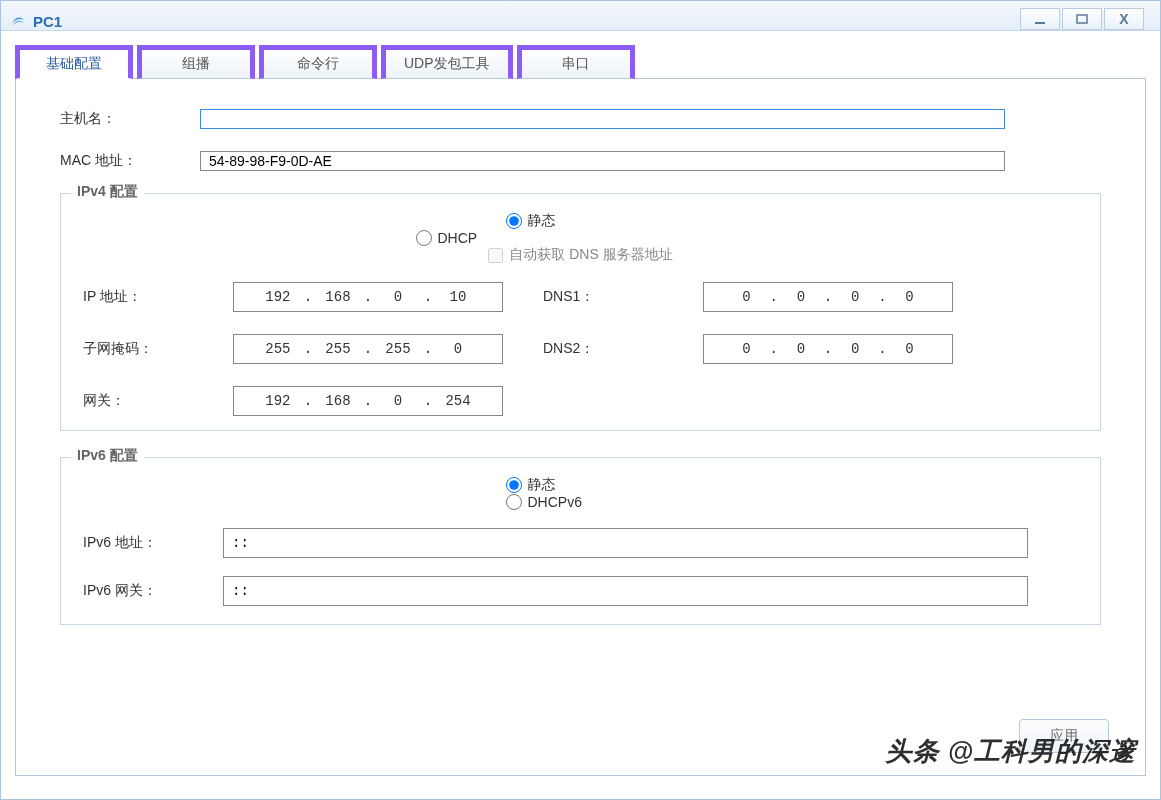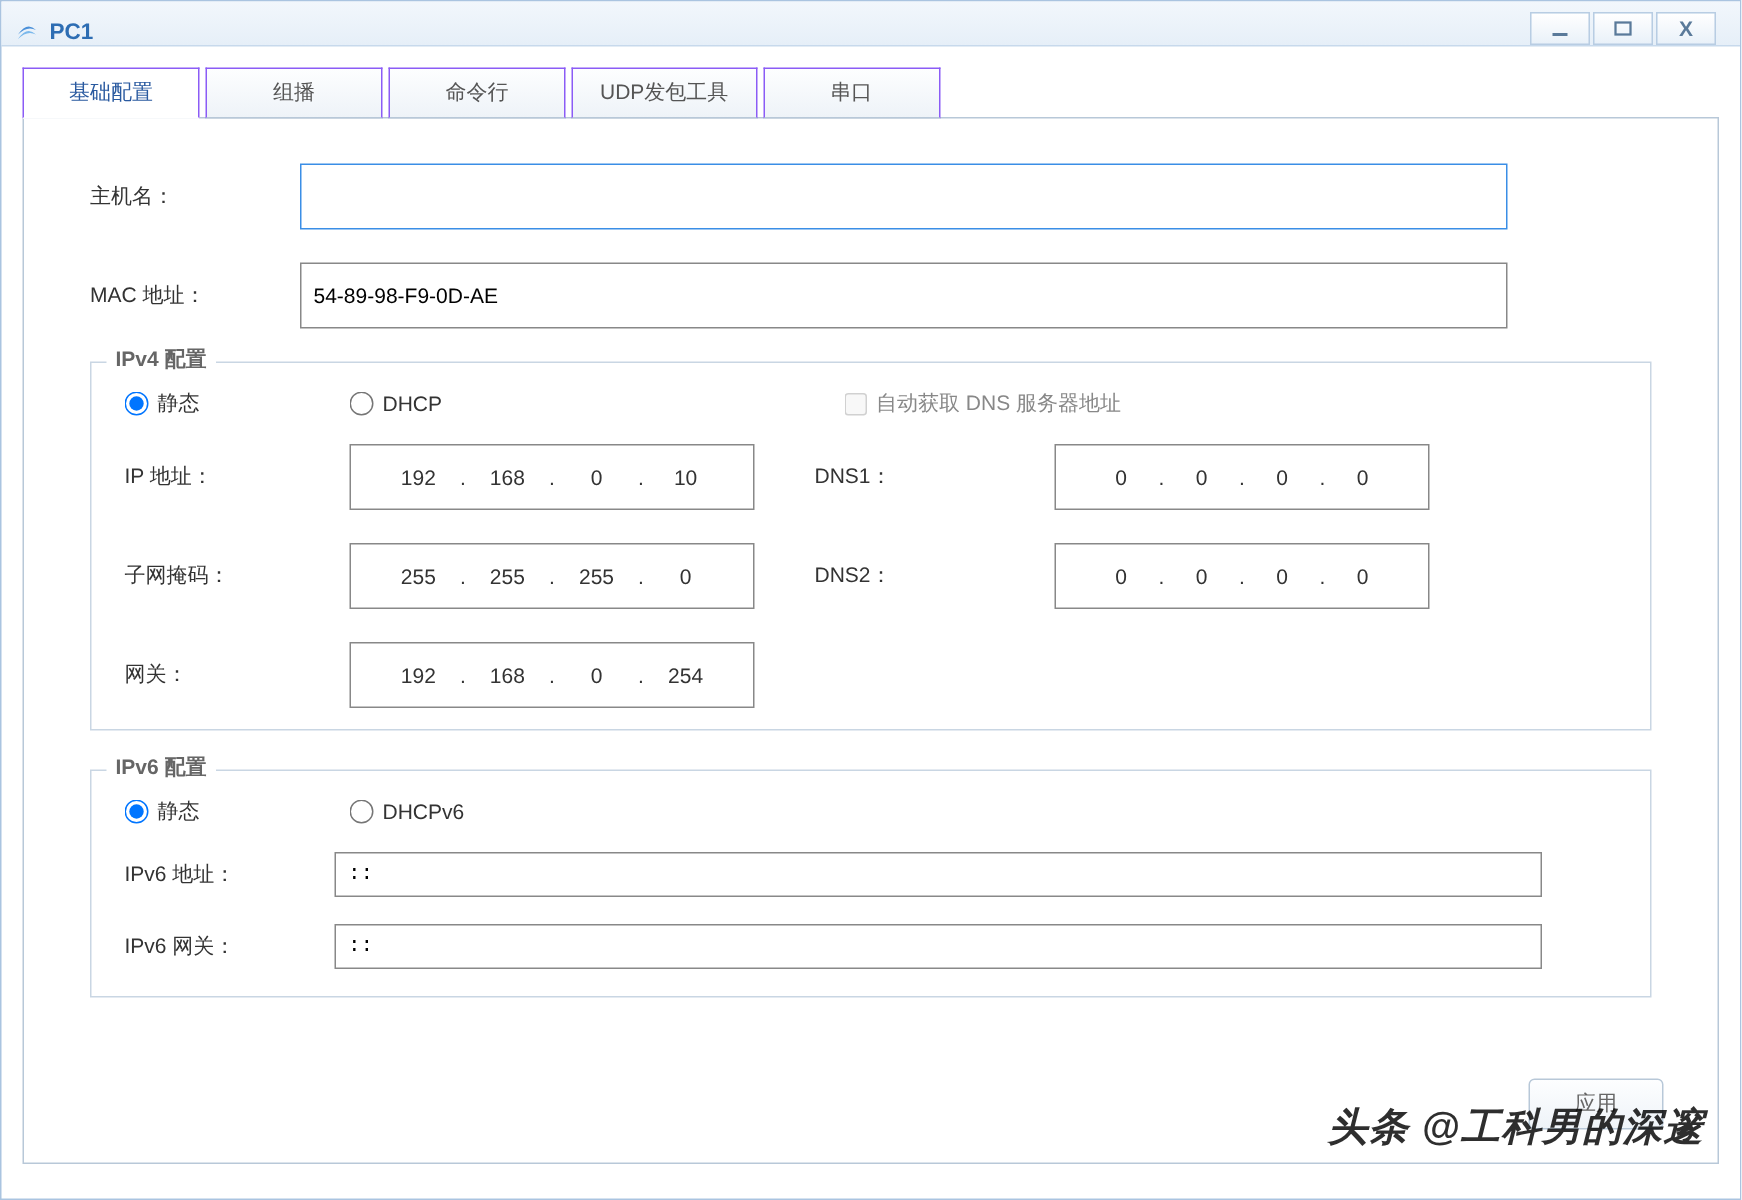--- a/index.html
+++ b/index.html
@@ -56,21 +56,21 @@
 }
 .tabs {
   display:flex;
   position: relative;
   z-index: 2;
 }
 .tab {
   height: 34px;
   min-width: 118px;
   padding: 0 18px;
-  border: 1px solid #8b5cf6;
+  border: 5px solid #8b5cf6;
   background: linear-gradient(#fdfeff,#eef3f8);
   display:flex;align-items:center;justify-content:center;
   color:#555;
   margin-right: 4px;
   cursor: default;
   border-bottom: 1px solid #b8c8d8;
 }
 .tab.active {
   background:#fff;
   border-bottom:1px solid #fff;
@@ -88,21 +88,21 @@
   display:flex;
   align-items:center;
   margin-bottom: 22px;
 }
 .label {
   width: 140px;
   color:#333;
 }
 .input-wide {
   width: 805px;
-  height: 44px;
+  height: 20px;
   border: 1px solid #888;
   padding: 0 8px;
   font-size: 14px;
   font-family: inherit;
 }
 .input-wide.focused { border: 1px solid #3a8ee6; }
 .fieldset {
   border: 1px solid #c9d6e3;
   margin-top: 12px;
   padding: 18px 22px 14px 22px;
@@ -113,47 +113,48 @@
   top: -11px; left: 10px;
   background: #fff;
   padding: 0 6px;
   color:#666;
   font-weight: bold;
 }
 .radio-row {
   display:flex;
   align-items:center;
   margin-bottom: 18px;
+  flex-direction: column;
 }
 .radio-opt {
   display:flex;align-items:center;
   min-width: 150px;
 }
 .radio-opt input[type=radio] {
   width:16px;height:16px;margin-right:6px;
 }
 .check-opt { display:flex;align-items:center;color:#888;}
 .check-opt input[type=checkbox] {
   width:15px;height:15px;margin-right:6px;
 }
 .ip-grid {
   display:grid;
   grid-template-columns: 110px 270px 120px 250px;
   row-gap: 22px;
   column-gap: 40px;
   align-items:center;
 }
 .ip-box {
-  height: 44px;
+  height: 30px;
   border:1px solid #888;
   display:flex;
   align-items:center;
   justify-content:space-around;
   padding:0 24px;
-  font-family: Liberation Sans, sans-serif;
+  font-family: Liberation Mono, monospace;
   font-size:14px;
   background:#fff;
 }
 .ip-box span.num { min-width: 28px; text-align:center; }
 .ip-box span.dot { color:#333; }
 .ipv6-row {
   display:flex;align-items:center;margin-bottom:18px;
 }
 .ipv6-row .label6 { width:140px; }
 .ipv6-input {

